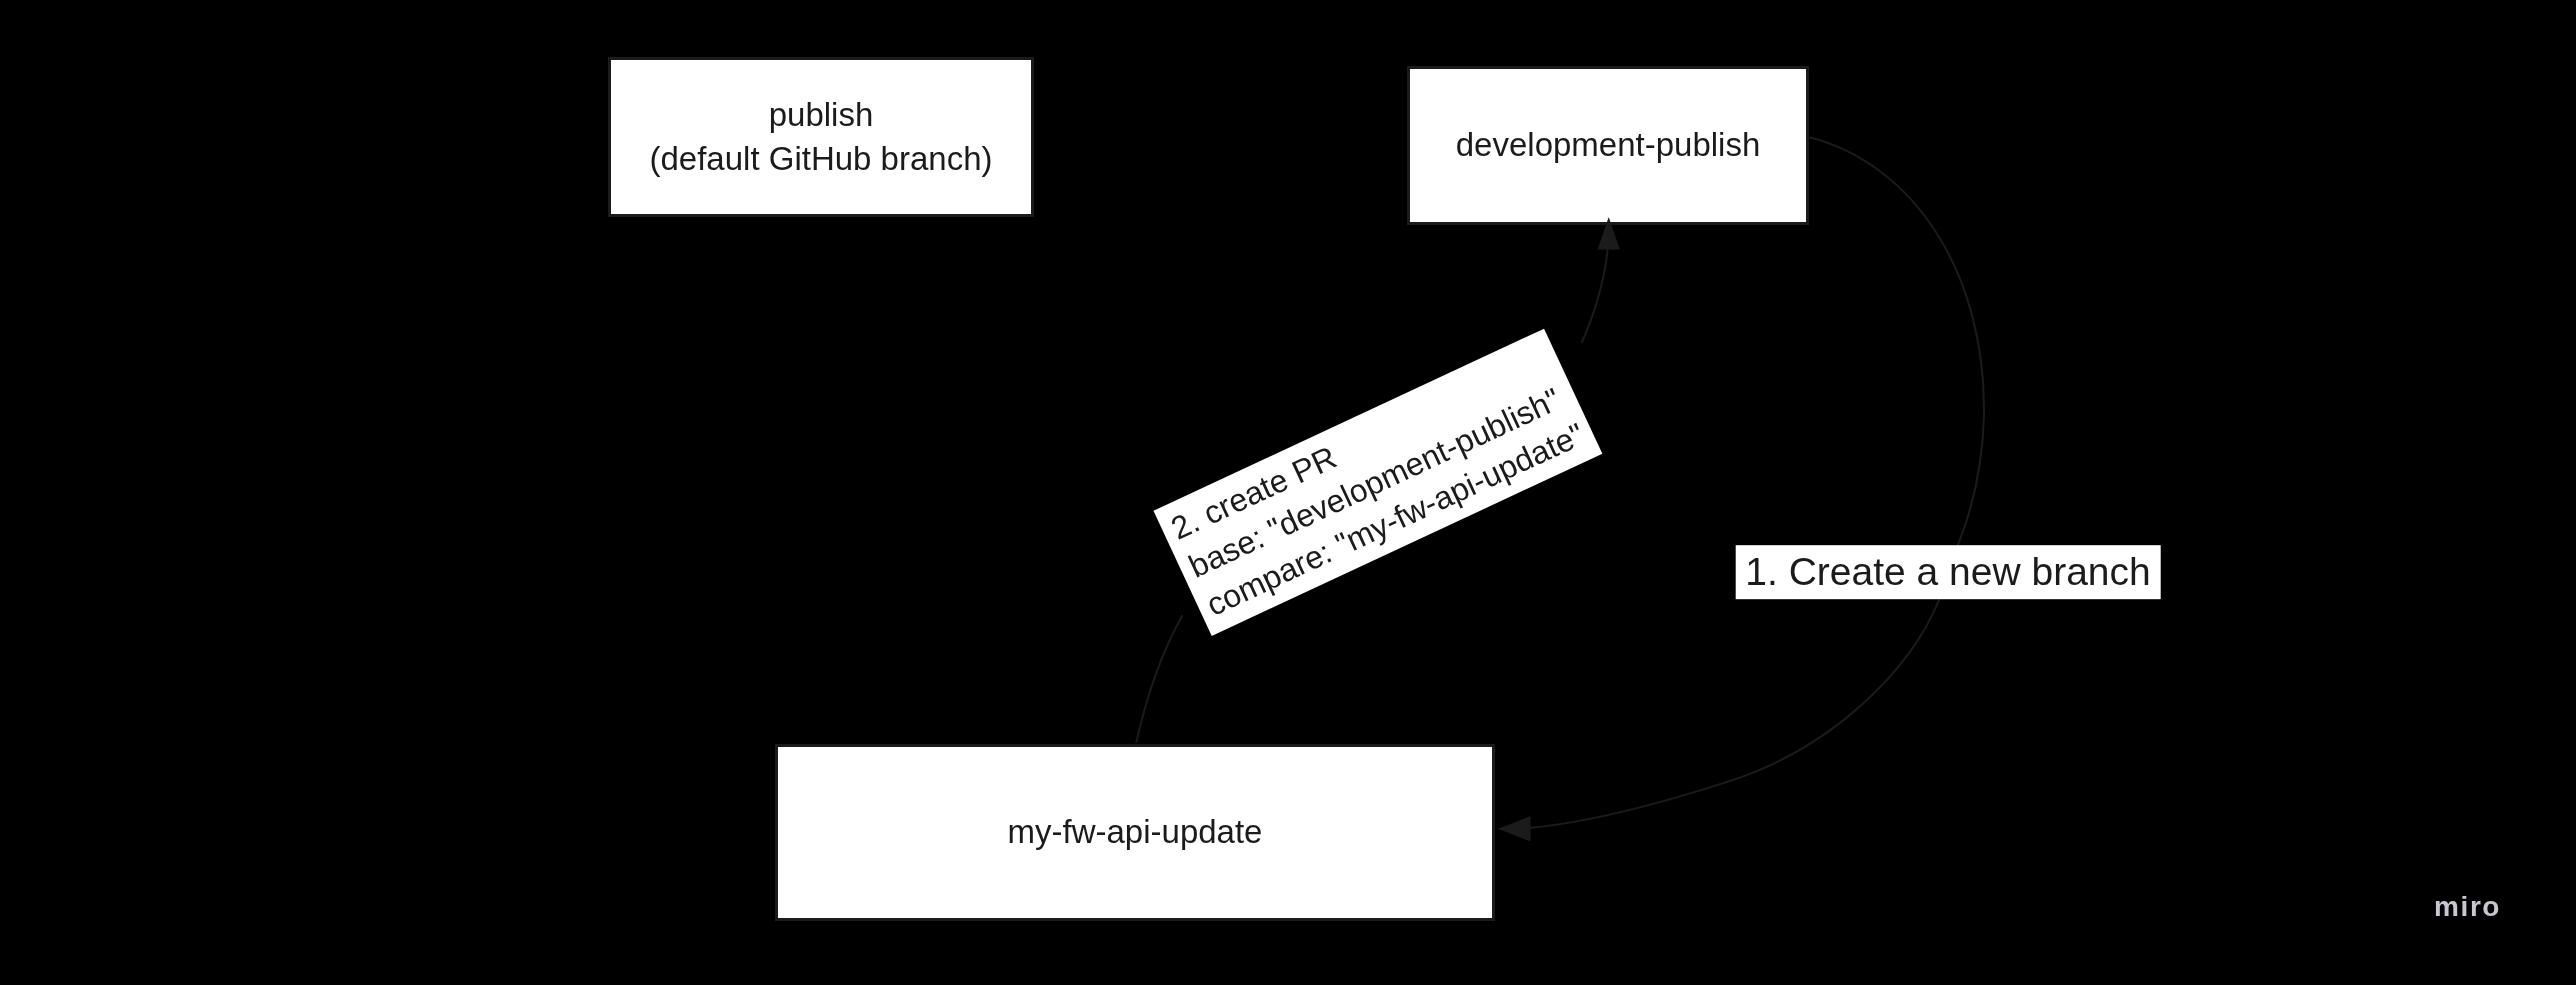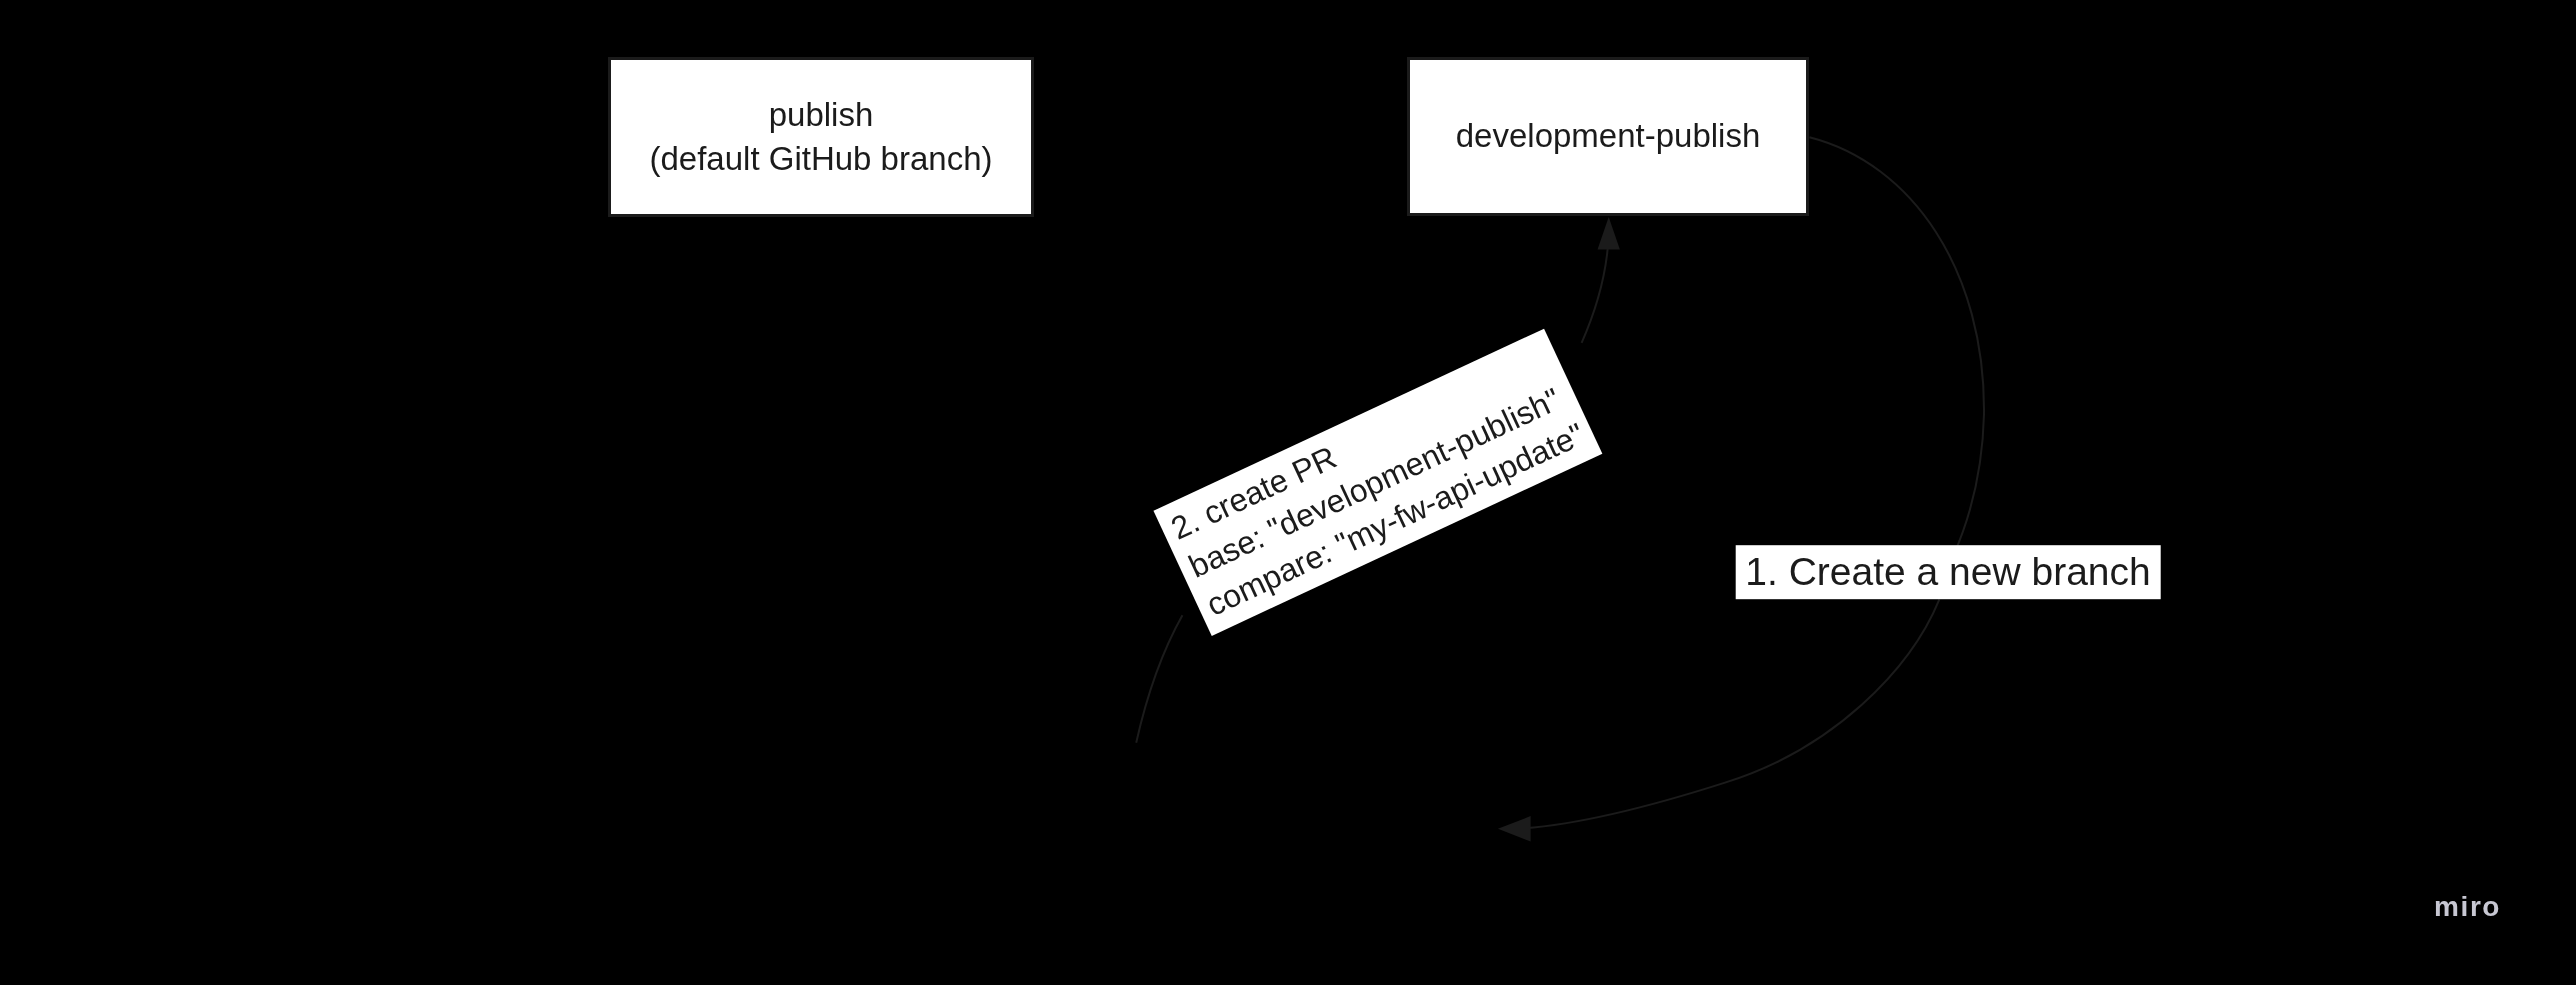--- a/index.html
+++ b/index.html
@@ -17,21 +17,21 @@
     border:3.2px solid #1b1b1b;
     background:#ffffff;
     display:flex;flex-direction:column;
     align-items:center;justify-content:center;
     text-align:center;
     font-size:33px;line-height:1.34;
     box-shadow:1.6px 2.4px 1.6px rgba(0,0,0,0.12);
     z-index:1;
   }
   #node-publish{left:608px;top:57px;width:426px;height:160px;}
-  #node-development-publish{left:1407px;top:57px;width:402px;height:159px;}
+  #node-development-publish{left:1407px;top:66px;width:402px;height:159px;}
   #node-my-fw-api-update{left:775px;top:744px;width:720px;height:177px;}
 
   .edges{
     position:absolute;left:0;top:0;width:2576px;height:986px;
     z-index:2;
   }
   .edge-path{fill:none;stroke:#1b1b1b;stroke-width:2.5;}
   .arrowhead{fill:#1b1b1b;stroke:none;}
 
   .connector-label{
@@ -72,20 +72,23 @@
 
   <div class="node" id="node-publish">
     <div>publish</div>
     <div>(default GitHub branch)</div>
   </div>
 
   <div class="node" id="node-development-publish">
     <div>development-publish</div>
   </div>
 
+  <div class="node" id="node-my-fw-api-update">
+    <div>my-fw-api-update</div>
+  </div>
 
   <svg class="edges" viewBox="0 0 3233 1237" xmlns="http://www.w3.org/2000/svg">
 
     <g>
       <path class="edge-path" d="M 2271 172 C 2400 205, 2492 340, 2490 520 C 2488 600, 2470 655, 2452 696"></path>
       <path class="edge-path" d="M 2434 752 C 2398 840, 2300 940, 2165 982 C 2040 1022, 1962 1037, 1902 1040"></path>
       <polygon class="arrowhead" points="1880,1040 1921,1024 1921,1056"></polygon>
     </g>
 
     <g>

